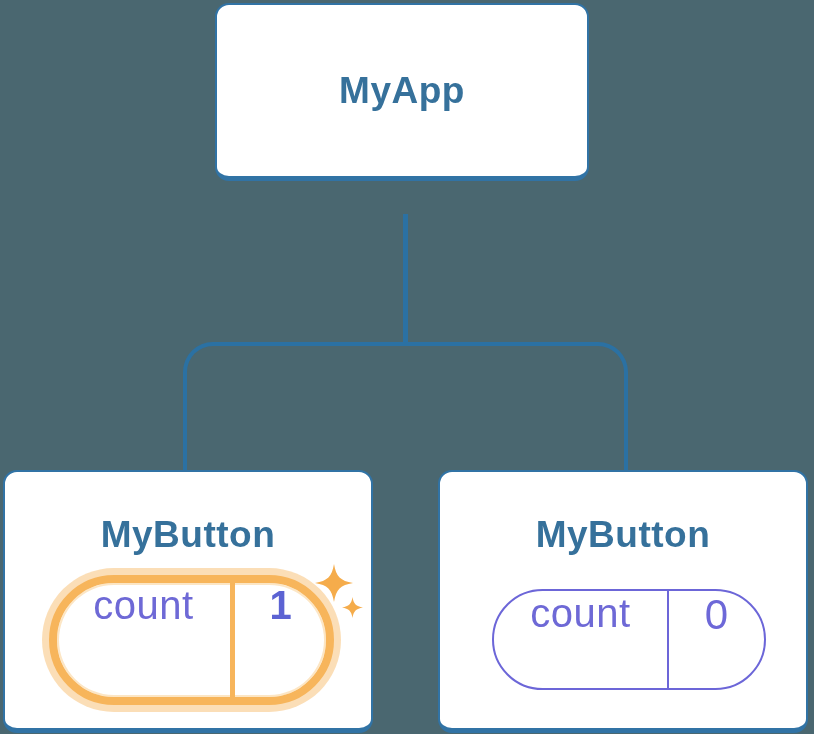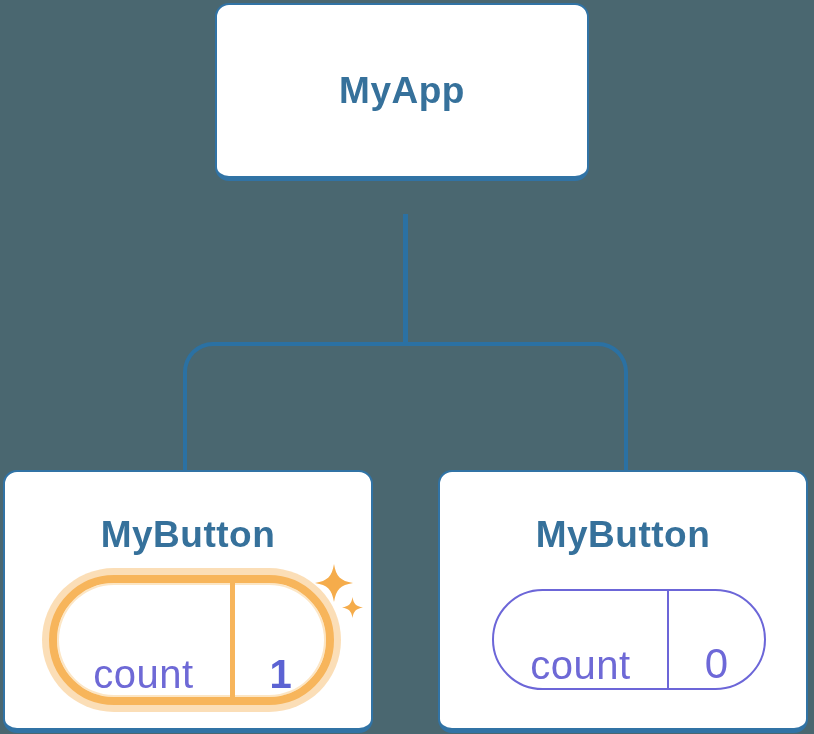--- a/index.html
+++ b/index.html
@@ -40,21 +40,21 @@
   }
   #pill-highlight{
     left:44px;top:103px;width:285px;height:130px;
     border:8px solid #F7B55B;border-radius:65px;
     box-shadow:0 0 0 7px rgba(247,182,95,.45), inset 0 0 0 2px rgba(250,210,150,.55);
   }
   #pill-normal{
     left:52px;top:117px;width:274px;height:101px;
     border:2px solid #6C66D8;border-radius:52px;
   }
-  .pill-cell{display:flex;align-items:flex-end;justify-content:center;}
+  .pill-cell{display:flex;align-items:flex-start;justify-content:center;}
   .pill-key-cell{width:173px;}
   .pill-value-cell{flex:1;}
   .pill-divider{width:5px;background:#F7B55B;}
   #pill-normal .pill-divider{width:2px;background:#6C66D8;}
   .state-key{color:#6E69D6;font-size:40px;letter-spacing:.5px;}
   .state-value{color:#6D68D8;font-size:42px;}
   #pill-highlight .state-value{color:#5C63D3;font-size:40px;font-weight:700;}
 
   
   .sparkle{position:absolute;z-index:3;}

